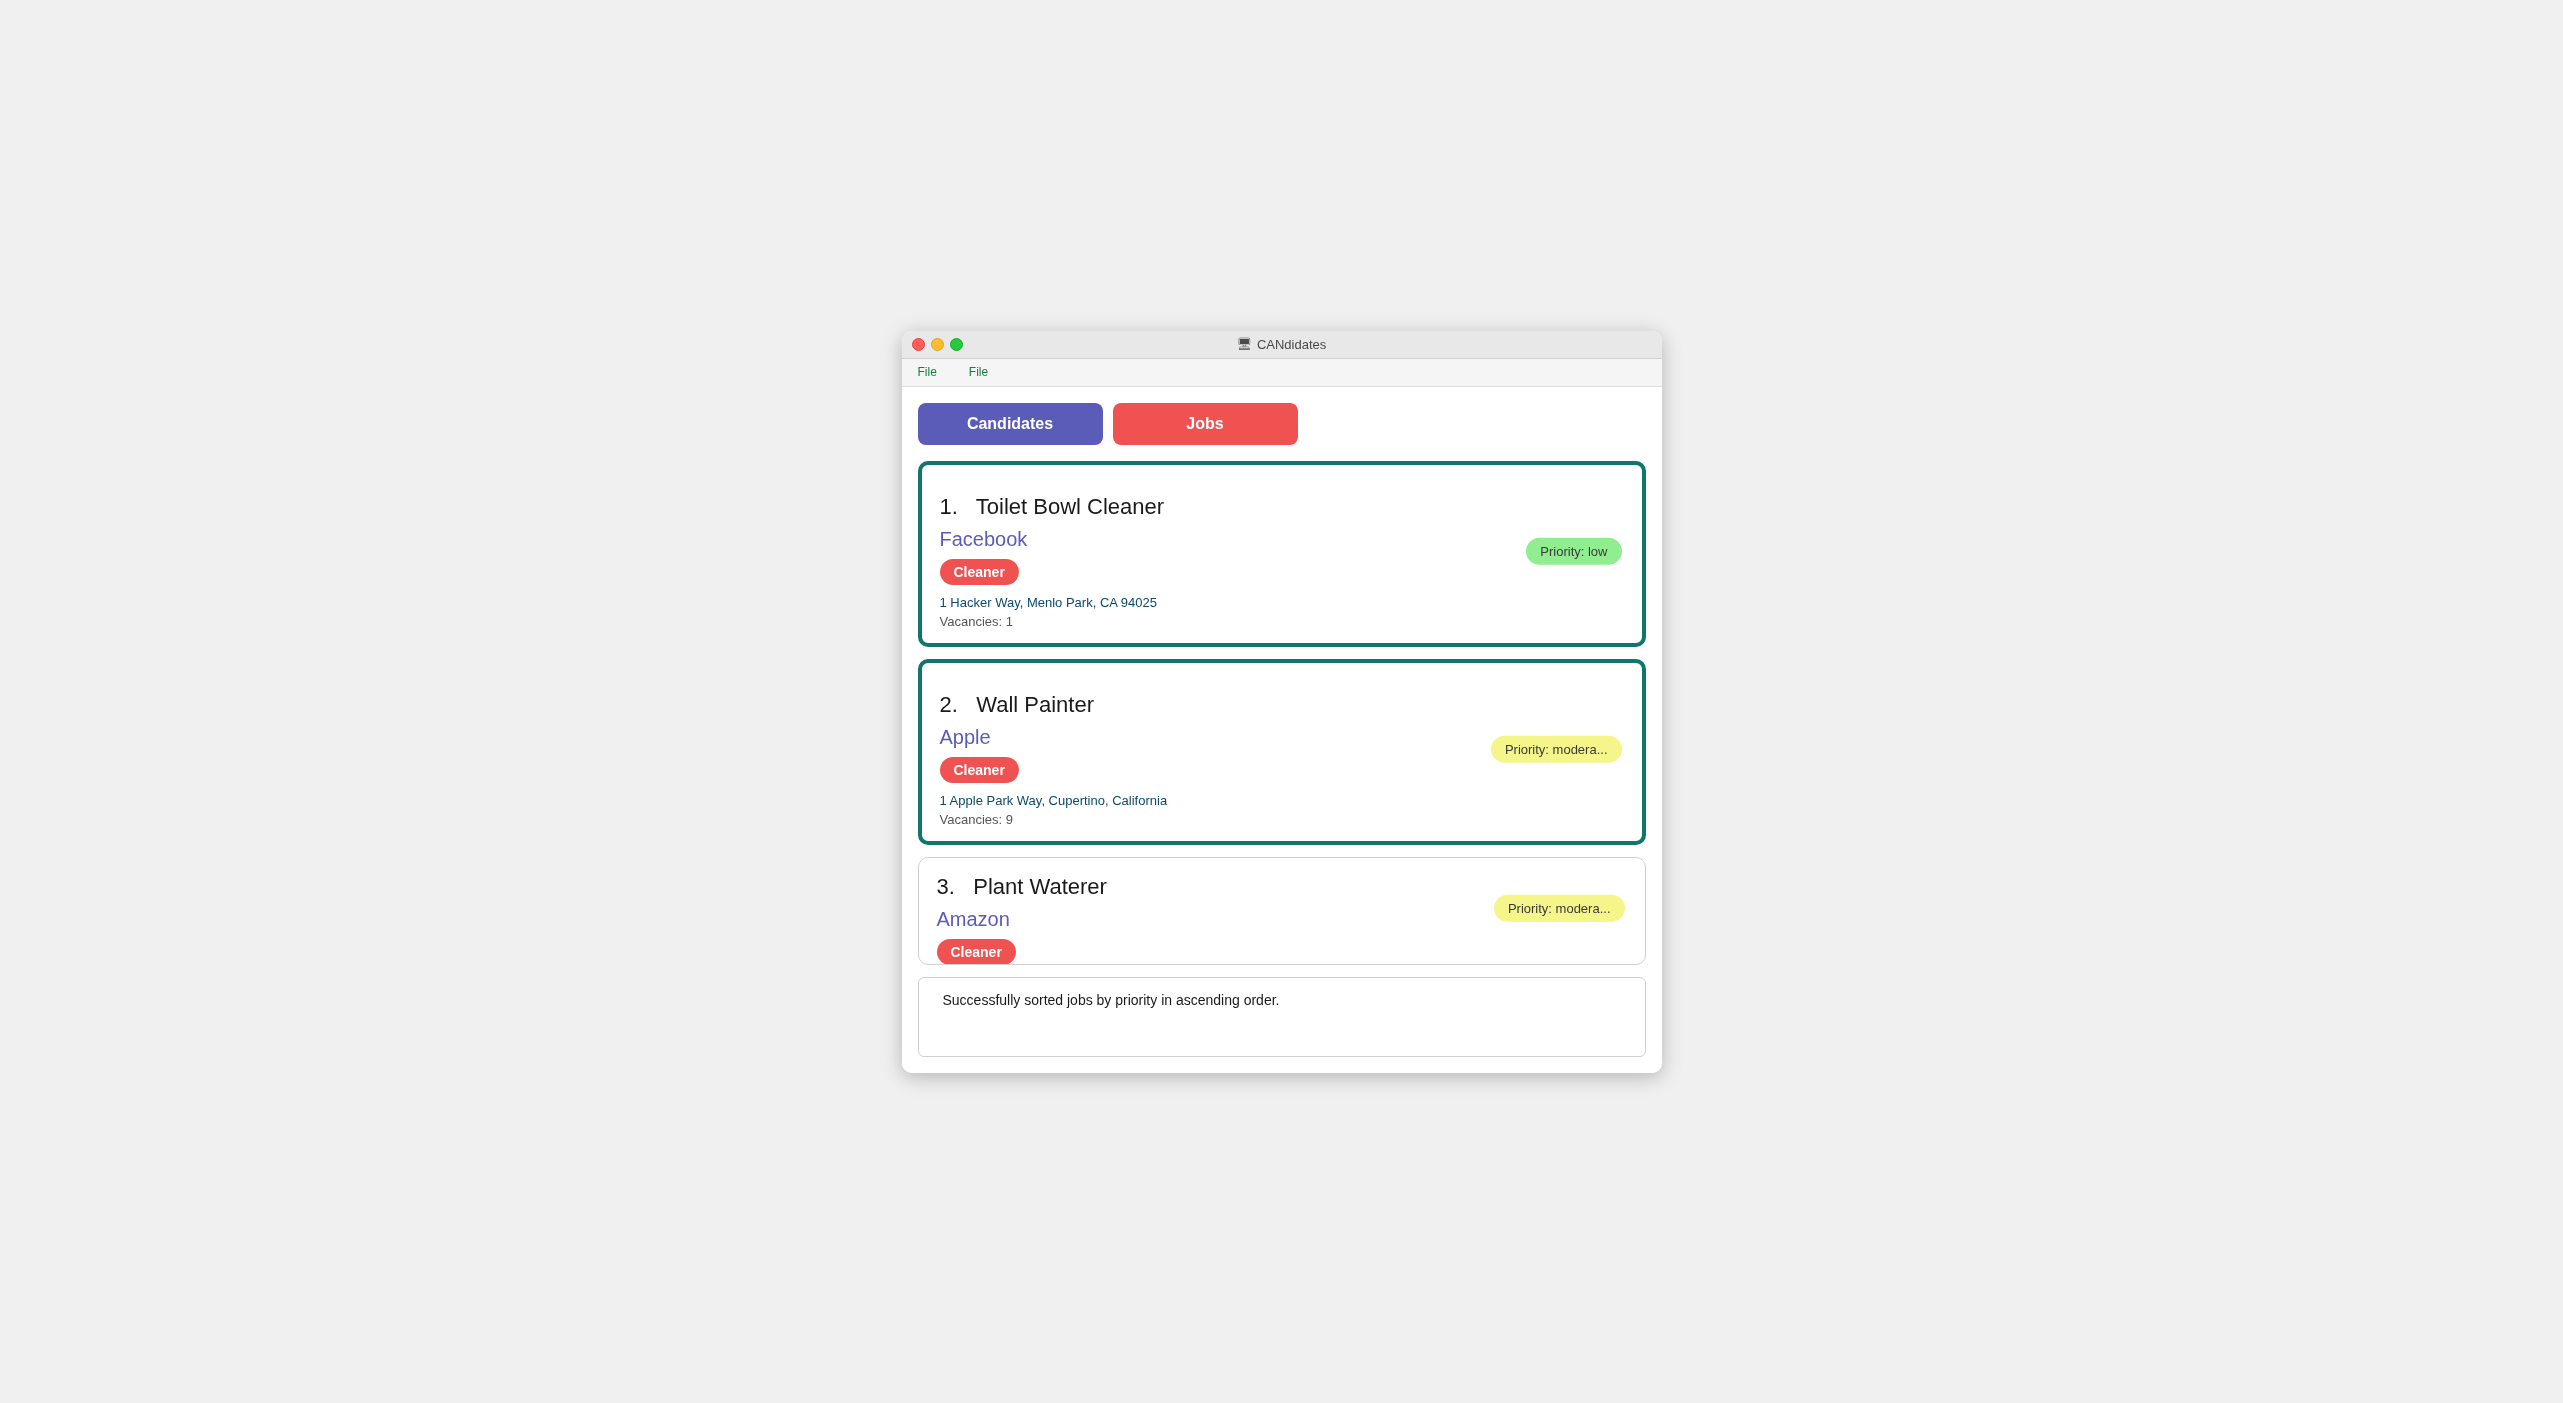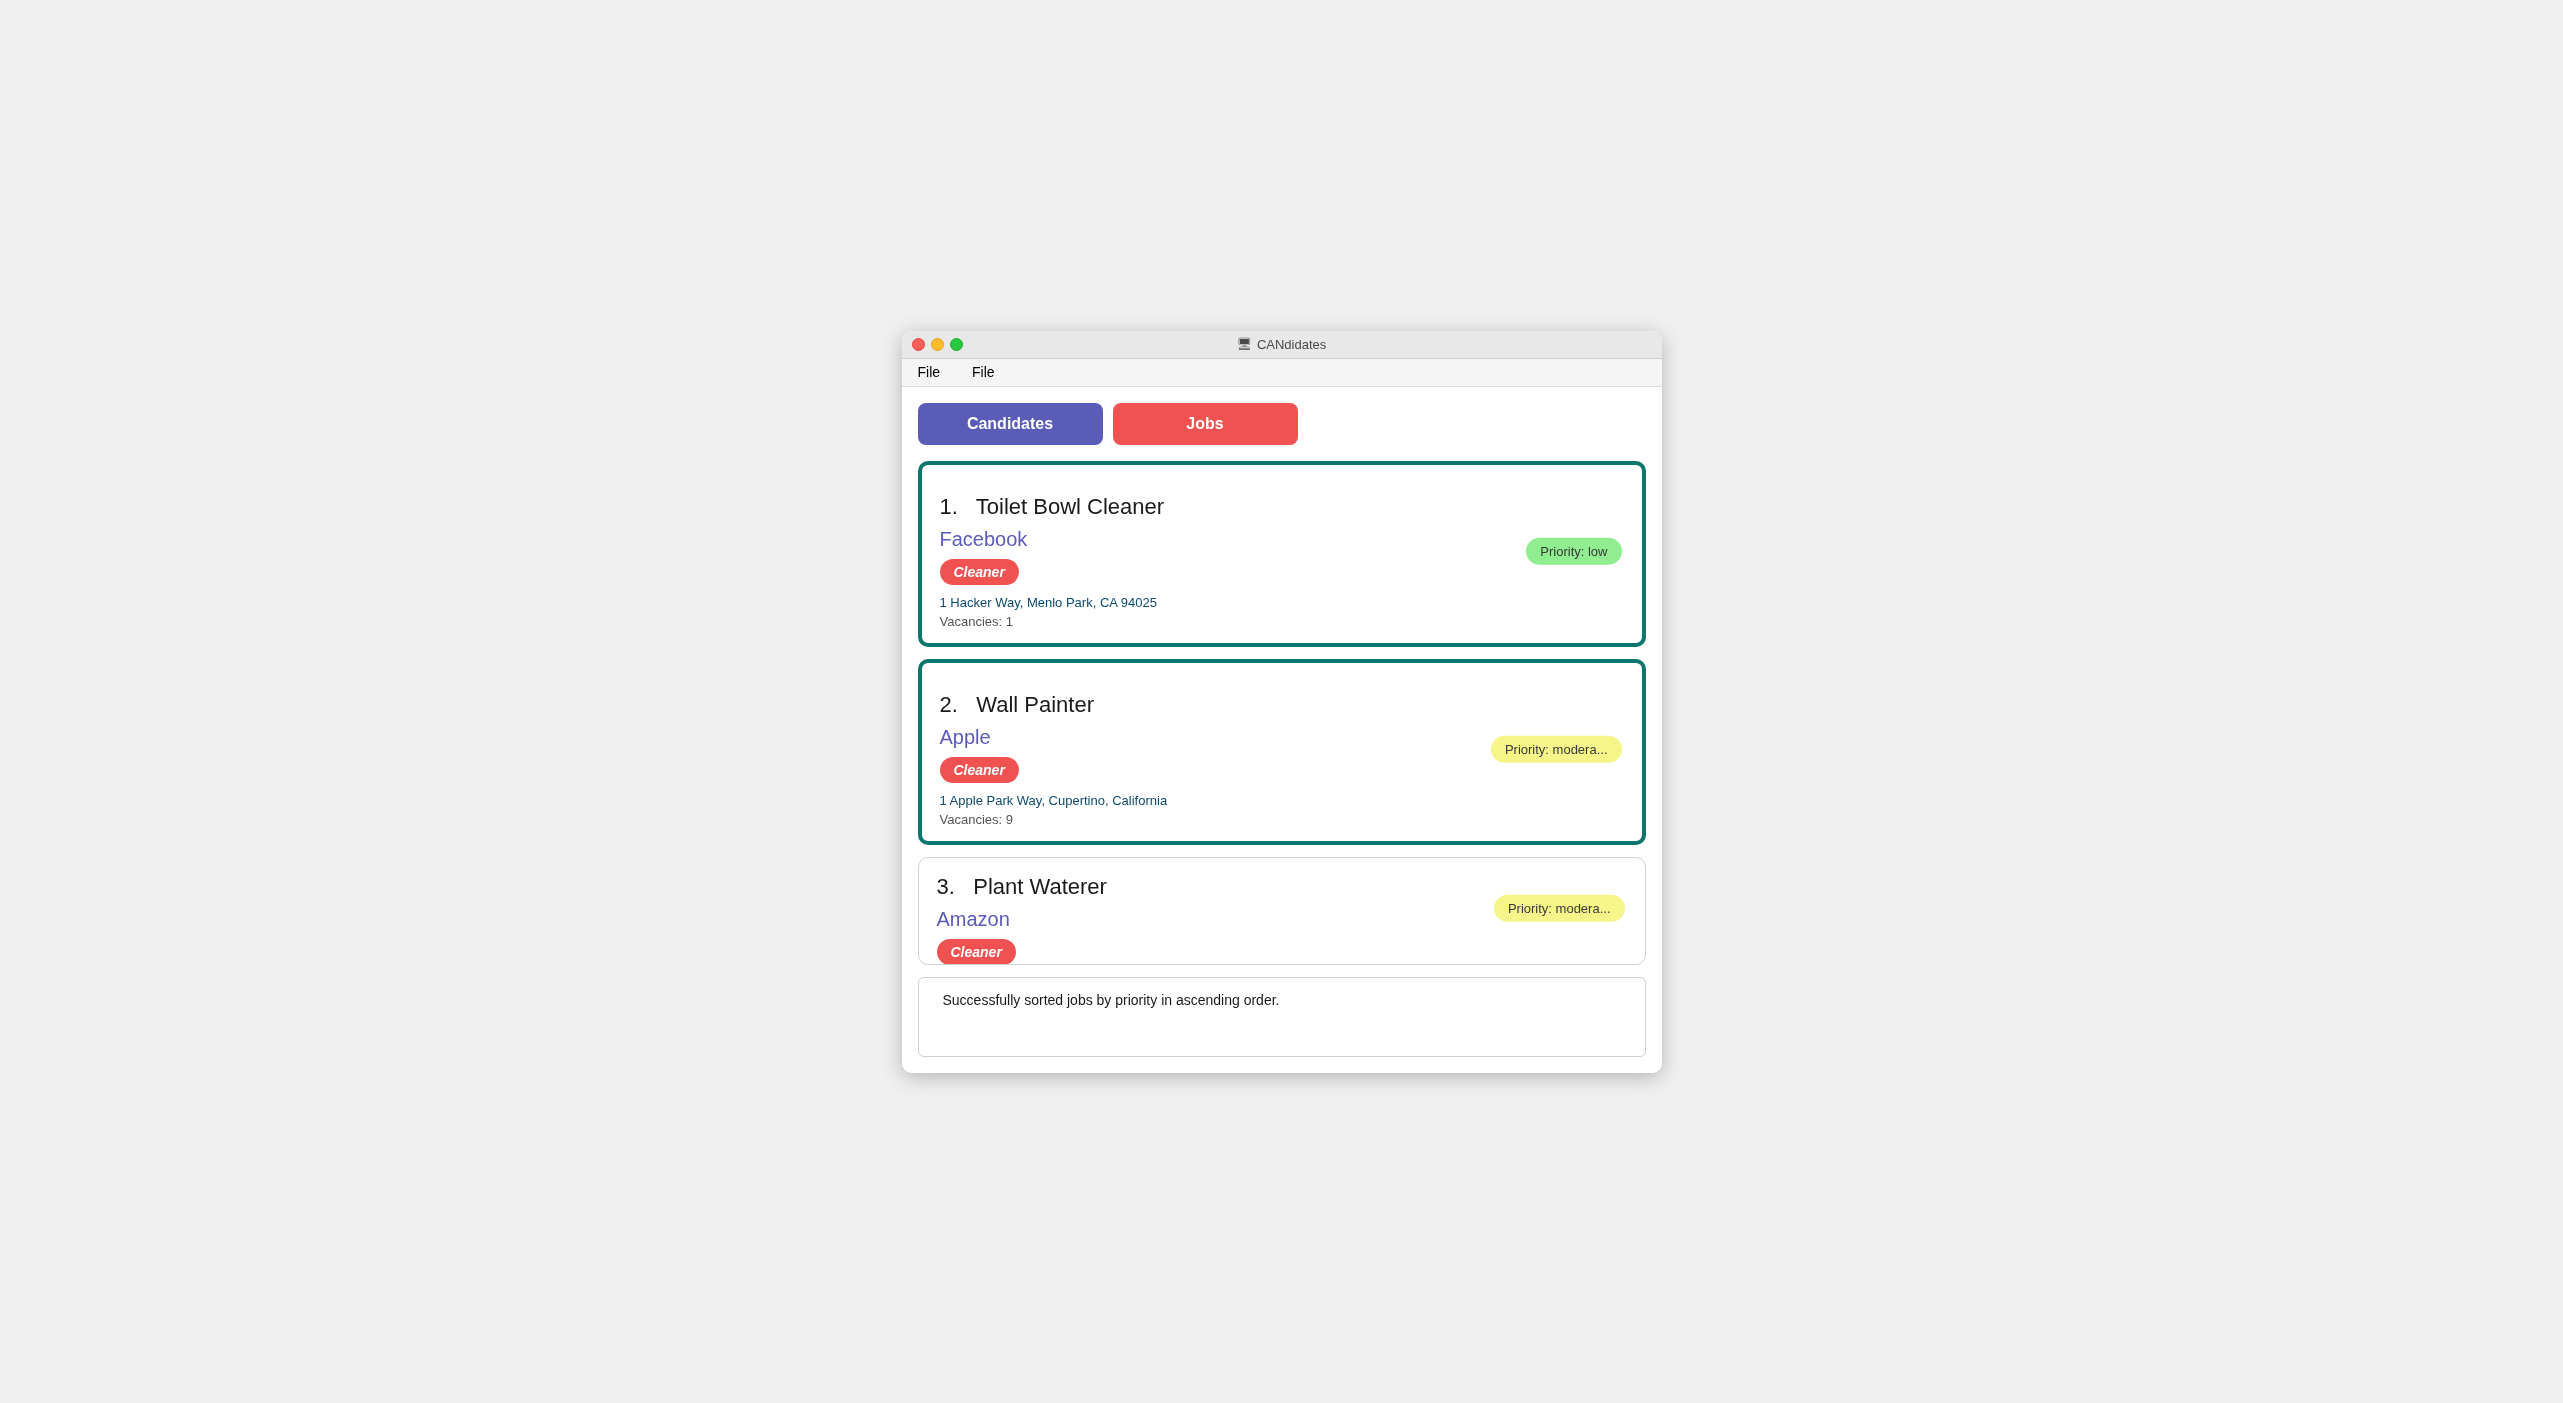--- a/index.html
+++ b/index.html
@@ -73,22 +73,22 @@
       background: #f5f5f5;
       height: 28px;
       display: flex;
       align-items: center;
       padding: 0 10px;
       border-bottom: 1px solid #ddd;
       gap: 20px;
     }
 
     .menu-item {
-      font-size: 14px;
-      color: #000000;
+      font-size: 12px;
+      color: #15803d;
       cursor: pointer;
       padding: 2px 6px;
       border-radius: 4px;
     }
 
     .content {
       padding: 16px;
       flex: 1;
       background: #ffffff;
     }
@@ -149,21 +149,20 @@
 
     .job-tag {
       display: inline-block;
       background: #f05252;
       color: white;
       border-radius: 20px;
       padding: 5px 14px;
       font-size: 14px;
       font-weight: 600;
       margin-bottom: 10px;
-      font-style: italic;
     }
 
     .job-address {
       font-size: 13px;
       color: #0c4a6e;
       margin-bottom: 4px;
     }
 
     .job-vacancies {
       font-size: 13px;

